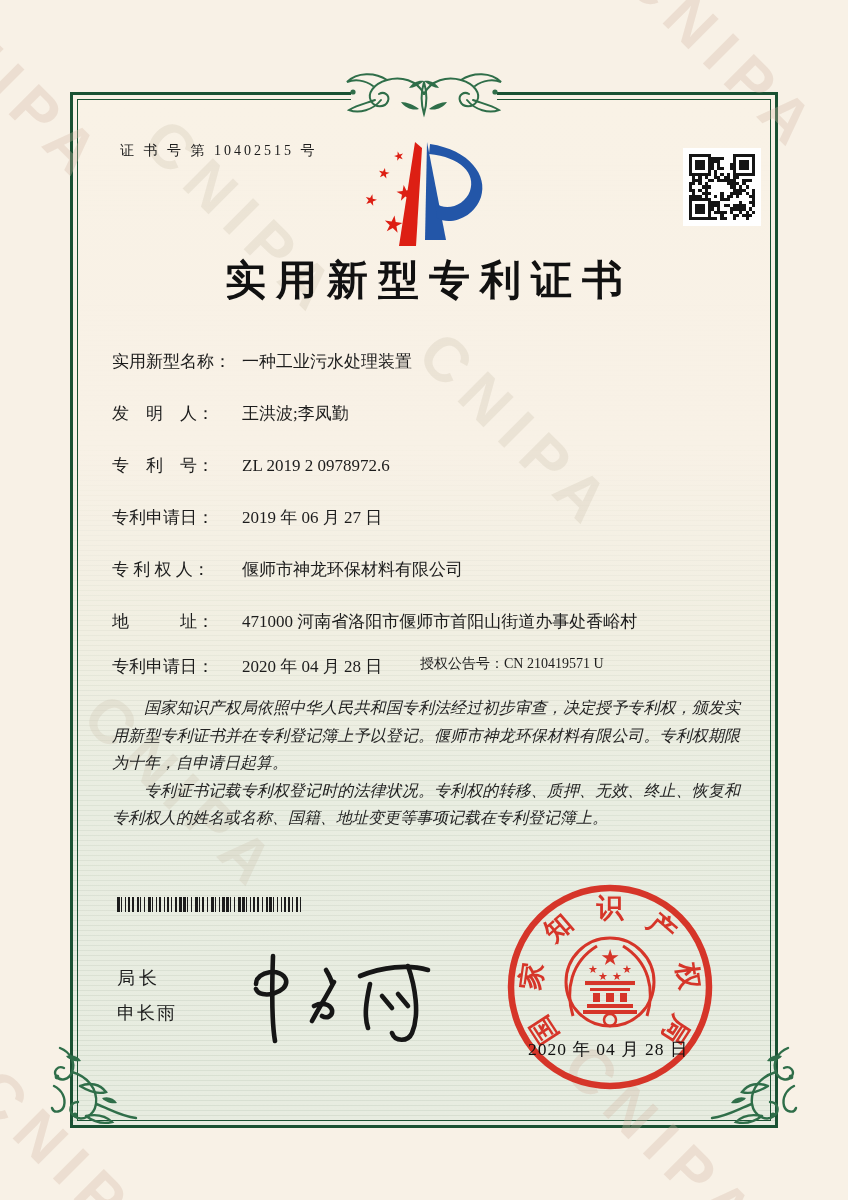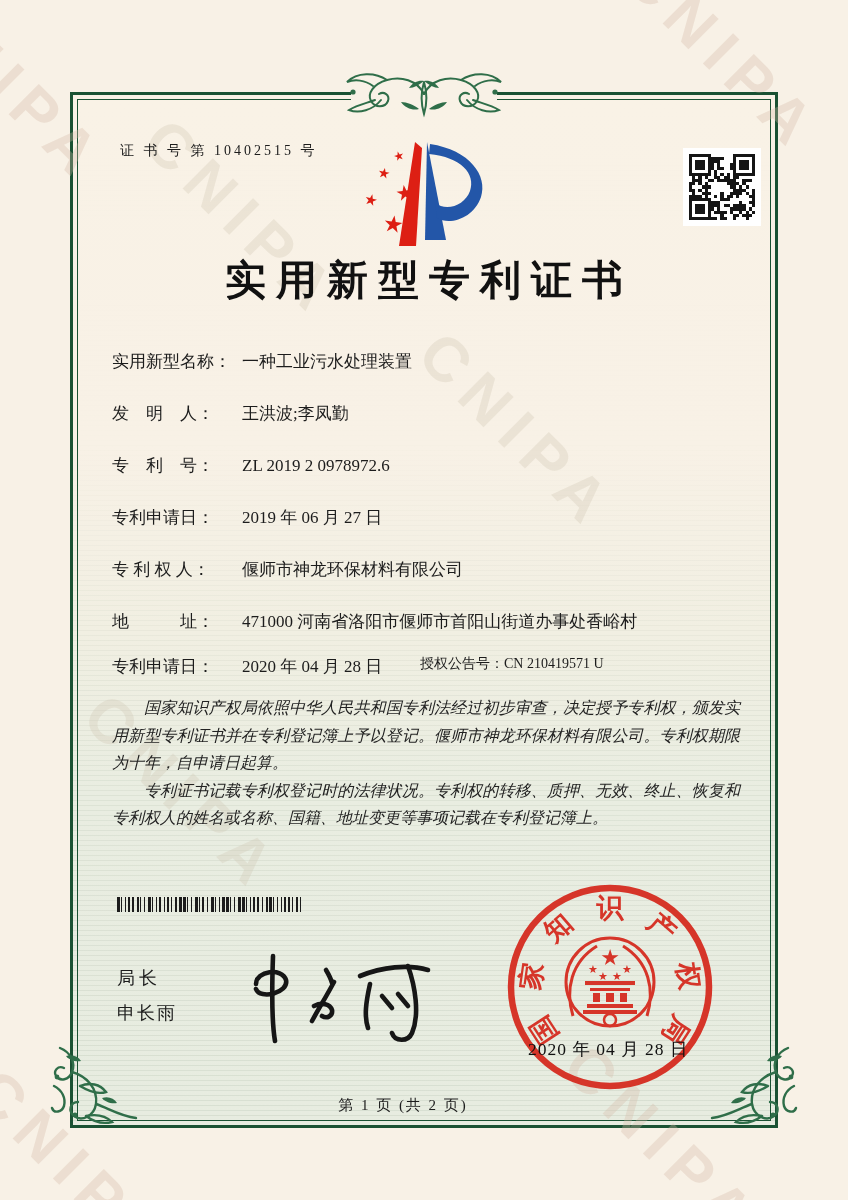--- a/index.html
+++ b/index.html
@@ -800,14 +800,13 @@
         <text x="28.768822569415946" y="96.00532502415481" font-size="27" fill="#d5281c" text-anchor="middle" dominant-baseline="central" transform="rotate(-82 28.768822569415946 96.00532502415481)">家</text>
         <text x="55.17133670974994" y="47.377943162401" font-size="27" fill="#d5281c" text-anchor="middle" dominant-baseline="central" transform="rotate(-41 55.17133670974994 47.377943162401)">知</text>
         <text x="107" y="28" font-size="27" fill="#d5281c" text-anchor="middle" dominant-baseline="central" transform="rotate(0 107 28)">识</text>
         <text x="158.82866329025006" y="47.377943162401" font-size="27" fill="#d5281c" text-anchor="middle" dominant-baseline="central" transform="rotate(41 158.82866329025006 47.377943162401)">产</text>
         <text x="185.23117743058407" y="96.00532502415481" font-size="27" fill="#d5281c" text-anchor="middle" dominant-baseline="central" transform="rotate(82 185.23117743058407 96.00532502415481)">权</text>
         <text x="173.25497486768847" y="150.02648376618714" font-size="27" fill="#d5281c" text-anchor="middle" dominant-baseline="central" transform="rotate(123 173.25497486768847 150.02648376618714)">局</text>
       </g>
   </svg>
   <div class="seal-date">2020 年 04 月 28 日</div>
 
-  <div class="page-no">第 1 页 (共 2 页)</div>
 </div>
 
 </body></html>

